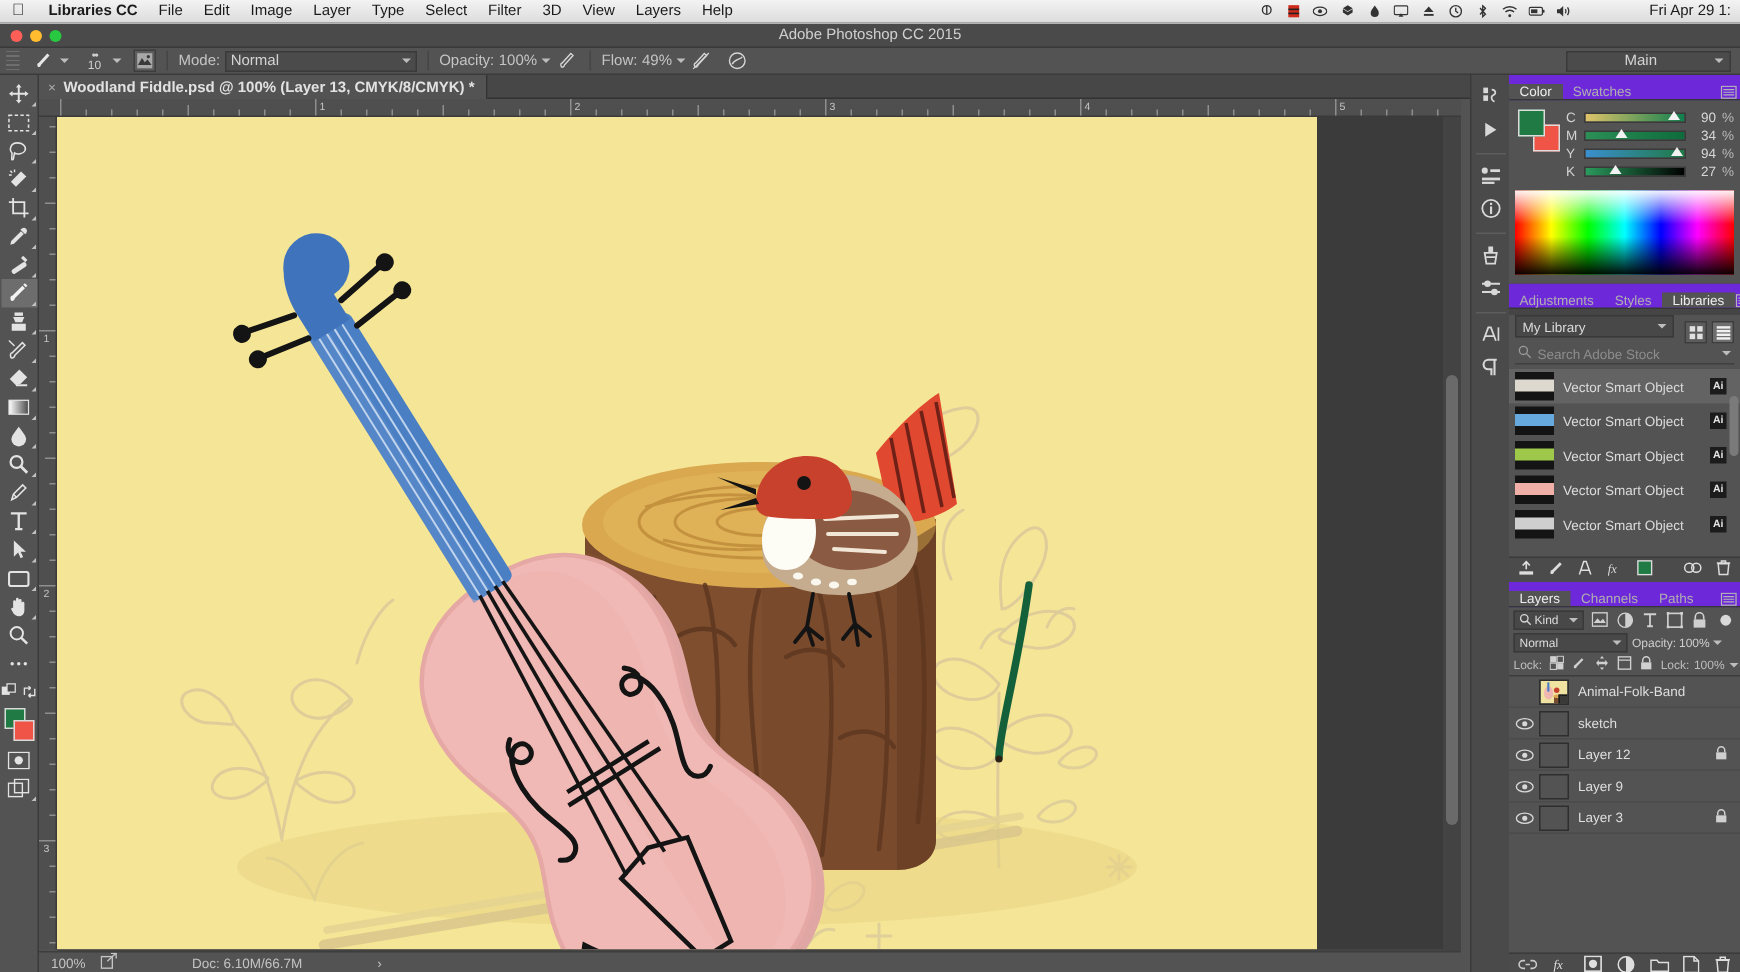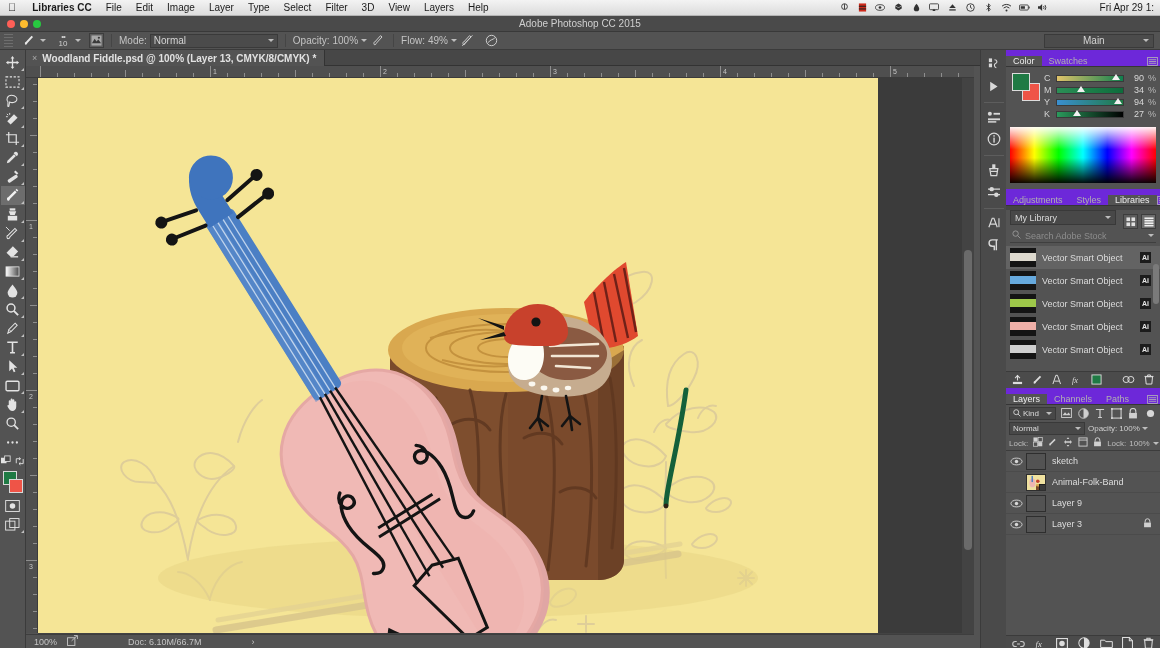--- a/index.html
+++ b/index.html
@@ -1148,47 +1148,62 @@
         <span style="margin-left:auto;display:flex;align-items:center;gap:3px">
           <span>Lock:</span>
           <span>100%</span>
           <span class="caret"></span>
         </span>
       </div>
 
       <div class="lay-list">
 
         <div class="lay-item">
-          <span class="lay-eye">
-            <svg width="13" height="9" viewBox="0 0 14 10">
-                <ellipse cx="7" cy="5" rx="6.2" ry="3.8" fill="none" stroke="#d8d8d8" stroke-width="1"></ellipse>
-                <circle cx="7" cy="5" r="1.9" fill="#d8d8d8"></circle>
-              </svg>
-          </span>
-          <span class="lay-thumb"><span class="checker"></span></span>
-          <span class="lay-name">sketch</span>
-        </div>
-
-        <div class="lay-item">
           <span class="lay-eye"></span>
           <span class="lay-thumb">
             <svg width="100%" height="100%" viewBox="0 0 20 17" preserveAspectRatio="none">
               <rect width="20" height="17" fill="#f0e2a0"></rect>
               <ellipse cx="6" cy="9" rx="3.4" ry="5" fill="#efb6b2"></ellipse>
               <rect x="5" y="1" width="1.6" height="7" fill="#4b7fc4"></rect>
               <path d="M10 12 L16 12 L16 17 L10 17 Z" fill="#7a4a2c"></path>
               <ellipse cx="13" cy="11.6" rx="3.4" ry="1.4" fill="#d9a84f"></ellipse>
               <circle cx="12" cy="7" r="2" fill="#c8412c"></circle>
             </svg>
             <span style="position:absolute;right:-1px;bottom:-1px;width:7px;height:7px;background:#3a3a3a;border:1px solid #1c1c1c"></span>
           </span>
           <span class="lay-name">Animal-Folk-Band</span>
         </div>
 
-
+        <div class="lay-item">
+          <span class="lay-eye">
+            <svg width="13" height="9" viewBox="0 0 14 10">
+                <ellipse cx="7" cy="5" rx="6.2" ry="3.8" fill="none" stroke="#d8d8d8" stroke-width="1"></ellipse>
+                <circle cx="7" cy="5" r="1.9" fill="#d8d8d8"></circle>
+              </svg>
+          </span>
+          <span class="lay-thumb"><span class="checker"></span></span>
+          <span class="lay-name">sketch</span>
+        </div>
+
+
+        <div class="lay-item">
+          <span class="lay-eye">
+            <svg width="13" height="9" viewBox="0 0 14 10">
+                <ellipse cx="7" cy="5" rx="6.2" ry="3.8" fill="none" stroke="#d8d8d8" stroke-width="1"></ellipse>
+                <circle cx="7" cy="5" r="1.9" fill="#d8d8d8"></circle>
+              </svg>
+          </span>
+          <span class="lay-thumb"><span class="checker"></span></span>
+          <span class="lay-name">Layer 12</span>
+          <span class="lay-lockicon">
+            <svg width="9" height="10" viewBox="0 0 10 11">
+                <path d="M2.4 5 L2.4 3.4 A2.6 2.6 0 0 1 7.6 3.4 L7.6 5" fill="none" stroke="#d0d0d0" stroke-width="1.1"></path>
+                <rect x="1.2" y="5" width="7.6" height="5.2" fill="#d0d0d0"></rect>
+              </svg></span>
+        </div>
 
         <div class="lay-item">
           <span class="lay-eye">
             <svg width="13" height="9" viewBox="0 0 14 10">
                 <ellipse cx="7" cy="5" rx="6.2" ry="3.8" fill="none" stroke="#d8d8d8" stroke-width="1"></ellipse>
                 <circle cx="7" cy="5" r="1.9" fill="#d8d8d8"></circle>
               </svg>
           </span>
           <span class="lay-thumb"><span class="checker"></span></span>
           <span class="lay-name">Layer 9</span>

